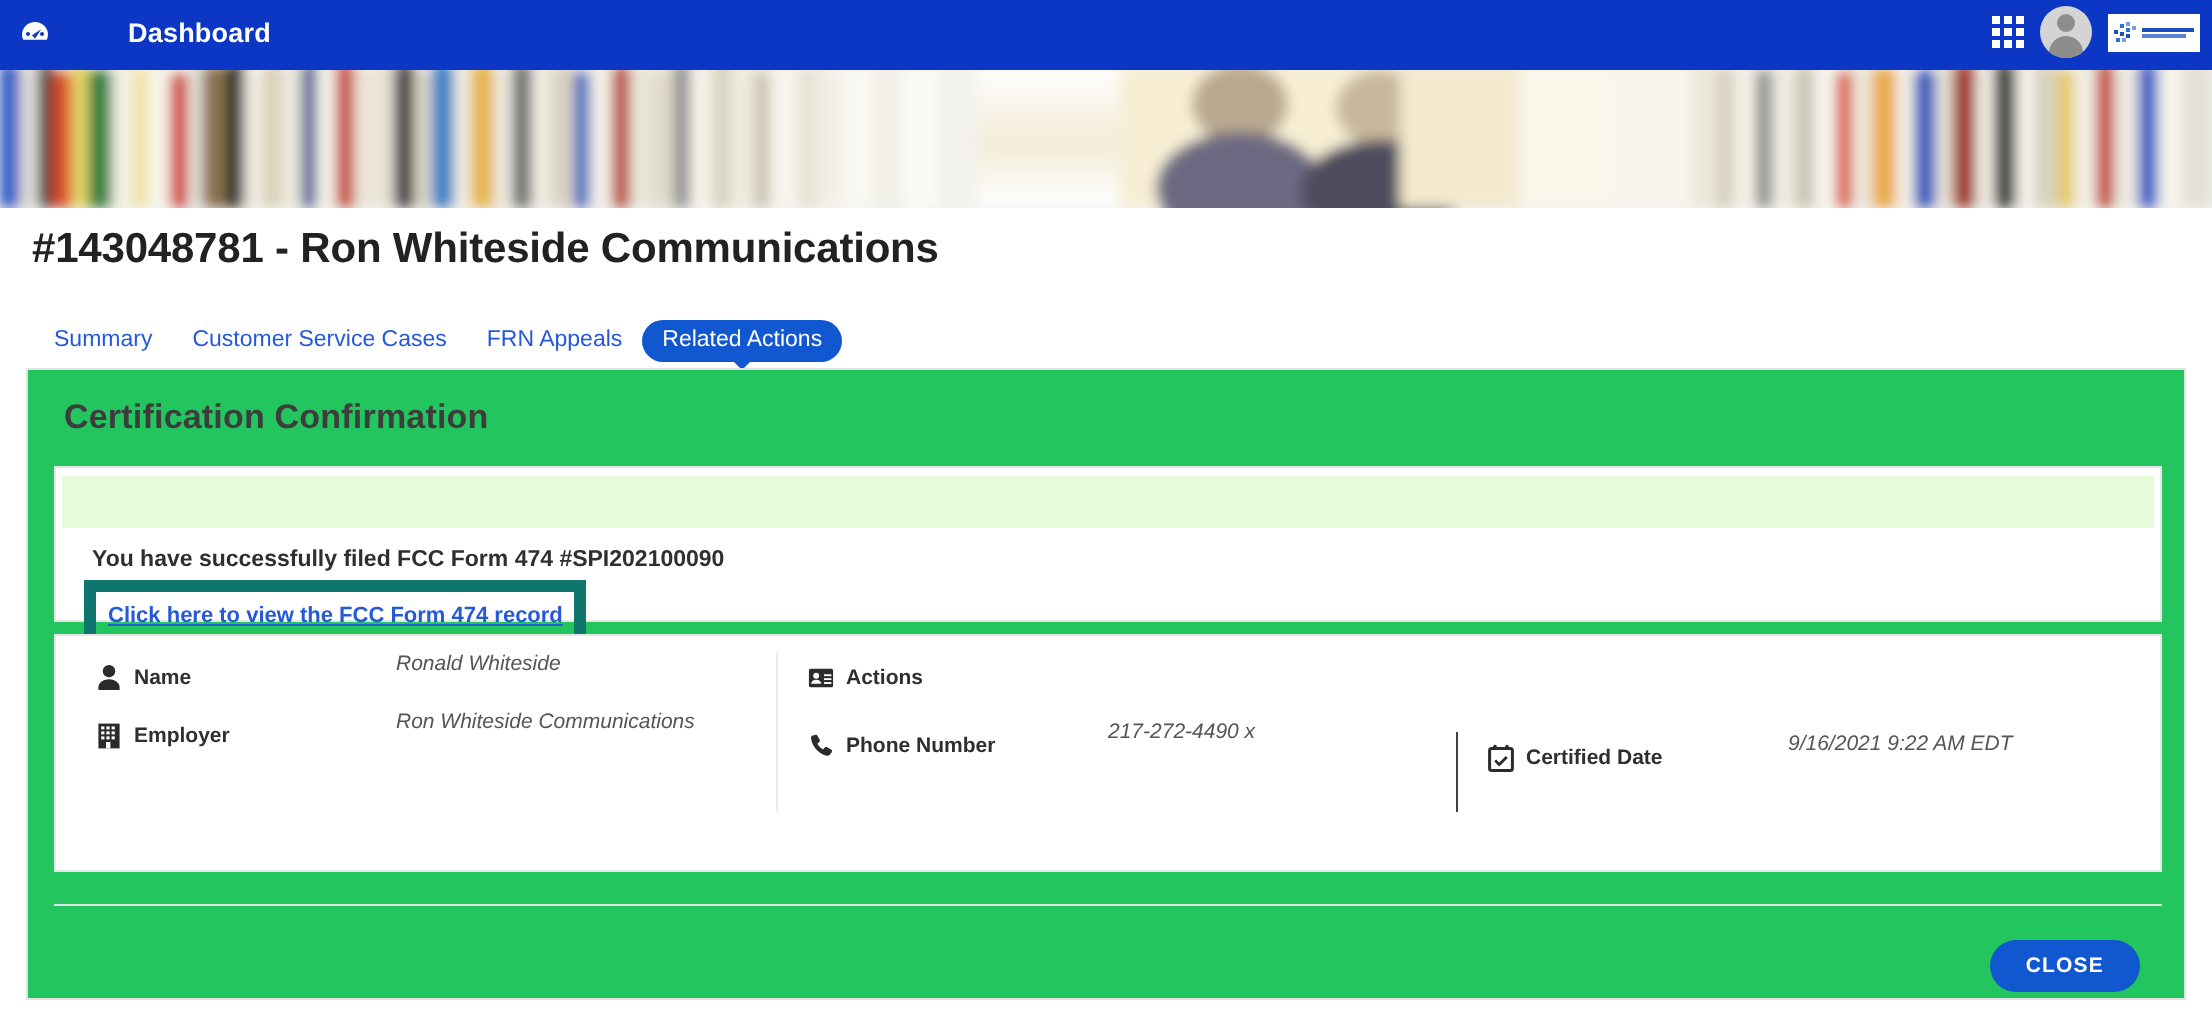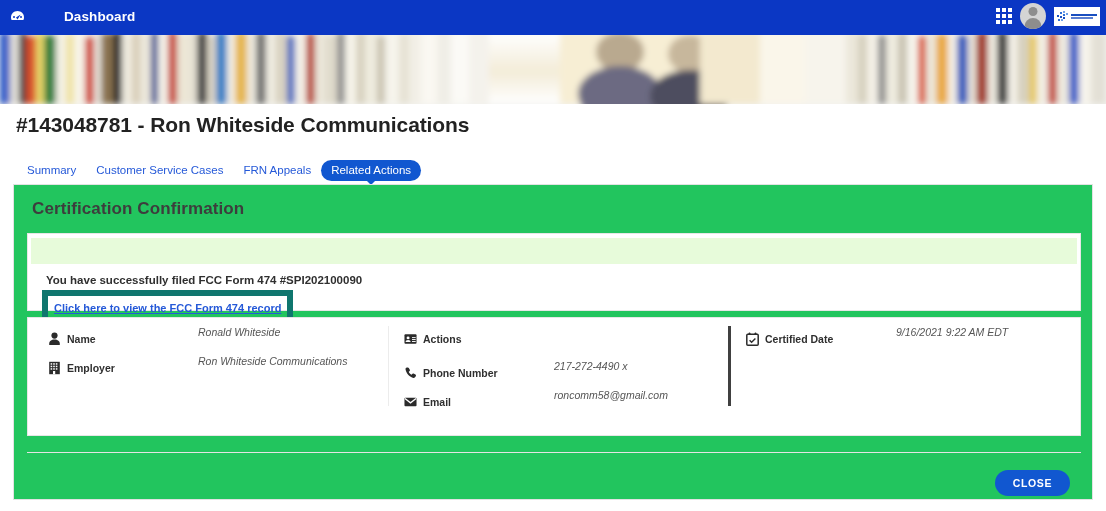--- a/index.html
+++ b/index.html
@@ -263,21 +263,21 @@
     padding: 8px 0 0 0;
     height: 88px;
     box-sizing: border-box;
   }
   .col {
     box-sizing: border-box;
     position: relative;
   }
   .col-1 { width: 360px; padding-left: 20px; }
   .col-2 { width: 340px; padding-left: 15px; border-left: 1px solid #ececec; }
-  .col-3 { width: 352px; padding-left: 15px; border-left: 3px solid #404040; }
+  .col-3 { width: 352px; padding-left: 15px; border-left: 1px solid #404040; margin-top: 40px; }
 
   .field {
     display: flex;
     align-items: flex-start;
     margin-bottom: 15px;
   }
   .field-label {
     display: flex;
     align-items: center;
     gap: 6px;
@@ -563,30 +563,20 @@
         <div class="field row-phone">
           <span class="field-label">
             <svg class="ficon" viewBox="0 0 13 13">
               <path d="M3.2 1.1c.6-.4 1.3-.2 1.6.4l1 1.8c.3.5.1 1.1-.4 1.5l-.7.5c.5 1.3 1.6 2.4 2.9 2.9l.5-.7c.4-.5 1-.7 1.5-.4l1.8 1c.6.3.8 1 .4 1.6l-.8 1.1c-.4.5-1 .7-1.6.6C5.9 10.8 2.2 7.1 1.5 2.8c-.1-.6.1-1.2.6-1.6l1.1-.1z" fill="#2b2b2b"></path>
             </svg>
             <span class="lbl">Phone Number</span>
           </span>
           <span class="field-value v-offset-up">217-272-4490 x</span>
         </div>
 
-        <div class="field row-email">
-          <span class="field-label">
-            <svg class="ficon" viewBox="0 0 14 11">
-              <rect x="0.5" y="1" width="13" height="9" rx="1" fill="#2b2b2b"></rect>
-              <path d="M1 1.8l6 4.6 6-4.6" fill="none" stroke="#ffffff" stroke-width="1.4"></path>
-            </svg>
-            <span class="lbl">Email</span>
-          </span>
-          <span class="field-value v-offset-up">roncomm58@gmail.com</span>
-        </div>
       </div>
 
       <div class="col col-3">
         <div class="field row-date">
           <span class="field-label">
             <svg class="ficon" viewBox="0 0 13 14">
               <rect x="2.6" y="0.4" width="1.8" height="2.6" rx="0.8" fill="#2b2b2b"></rect>
               <rect x="8.6" y="0.4" width="1.8" height="2.6" rx="0.8" fill="#2b2b2b"></rect>
               <rect x="0.8" y="2.2" width="11.4" height="11" rx="1" fill="none" stroke="#2b2b2b" stroke-width="1.5"></rect>
               <path d="M3.6 8.2l2 2.1 3.8-3.8" fill="none" stroke="#2b2b2b" stroke-width="1.4"></path>

